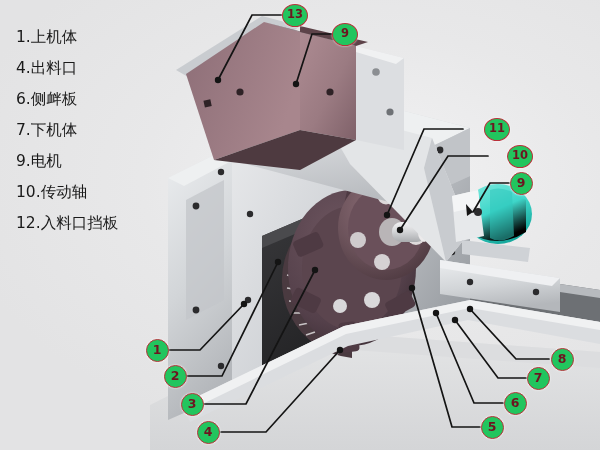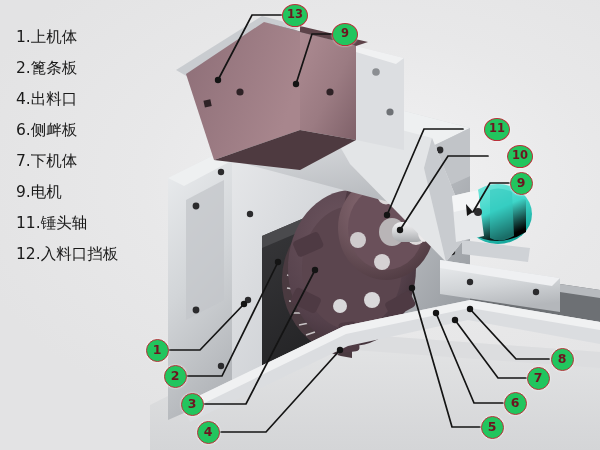--- a/index.html
+++ b/index.html
@@ -326,26 +326,25 @@
       <path d="M526,378 L498,378 L455,320"></path>
       <circle cx="455" cy="320" r="3.2" fill="#141414" stroke="none"></circle>
 
       <path d="M549,359 L516,359 L470,309"></path>
       <circle cx="470" cy="309" r="3.2" fill="#141414" stroke="none"></circle>
     </g>
   </svg>
 
   <div class="legend">
     <div class="legend-item">1.上机体</div>
-    <div class="legend-item">2.篦条板</div>
     <div class="legend-item">4.出料口</div>
     <div class="legend-item">6.侧衅板</div>
     <div class="legend-item">7.下机体</div>
     <div class="legend-item">9.电机</div>
-    <div class="legend-item">11.锤头轴</div>
+    <div class="legend-item">10.传动轴</div>
     <div class="legend-item">12.入料口挡板</div>
   </div>
 
   <div class="overlay">
     <div class="callout" style="left:157px; top:350px;">1</div>
     <div class="callout" style="left:175px; top:376px;">2</div>
     <div class="callout" style="left:192px; top:404px;">3</div>
     <div class="callout" style="left:208px; top:432px;">4</div>
     <div class="callout" style="left:492px; top:427px;">5</div>
     <div class="callout" style="left:515px; top:403px;">6</div>

